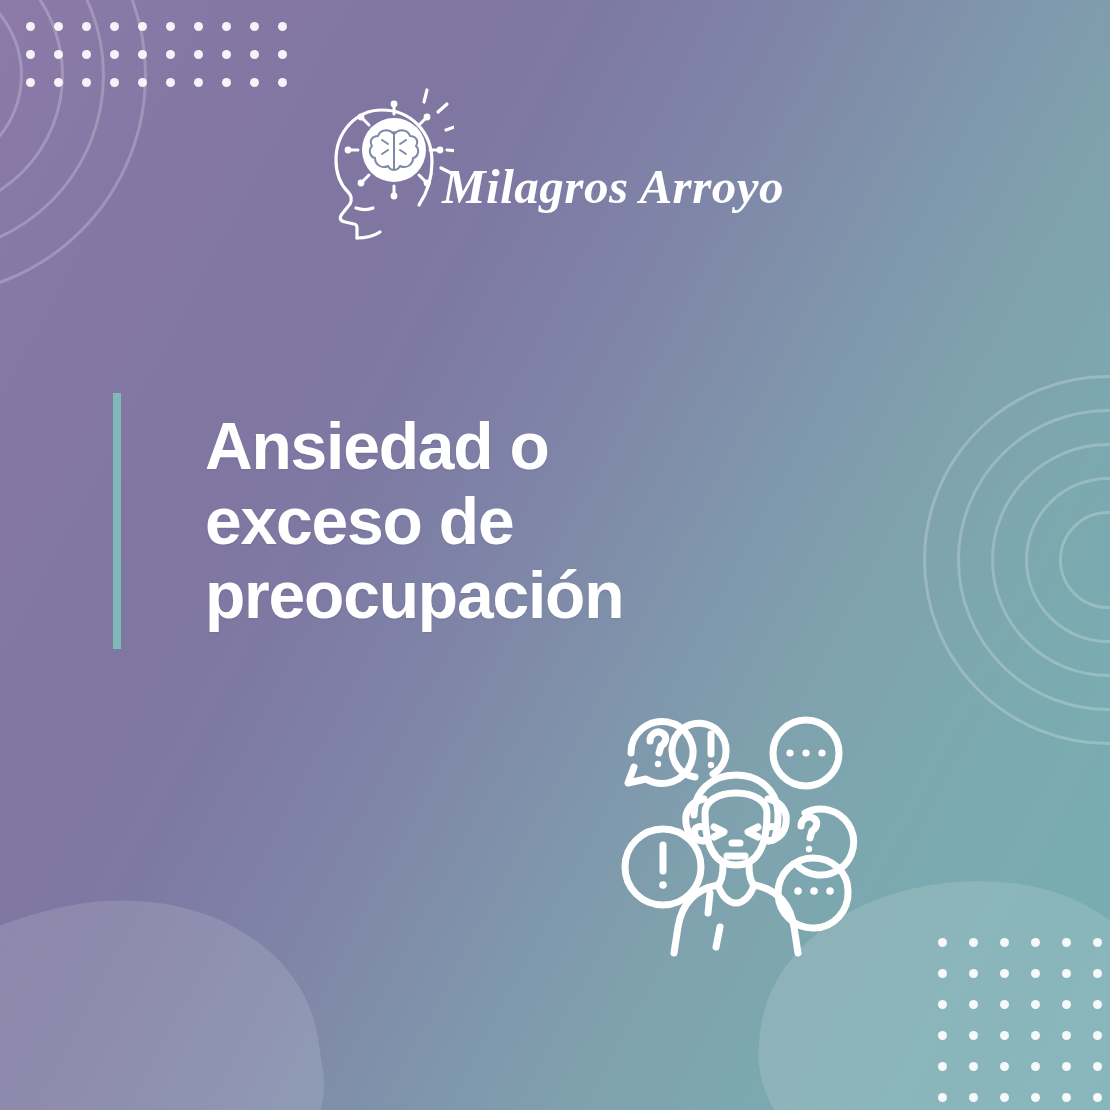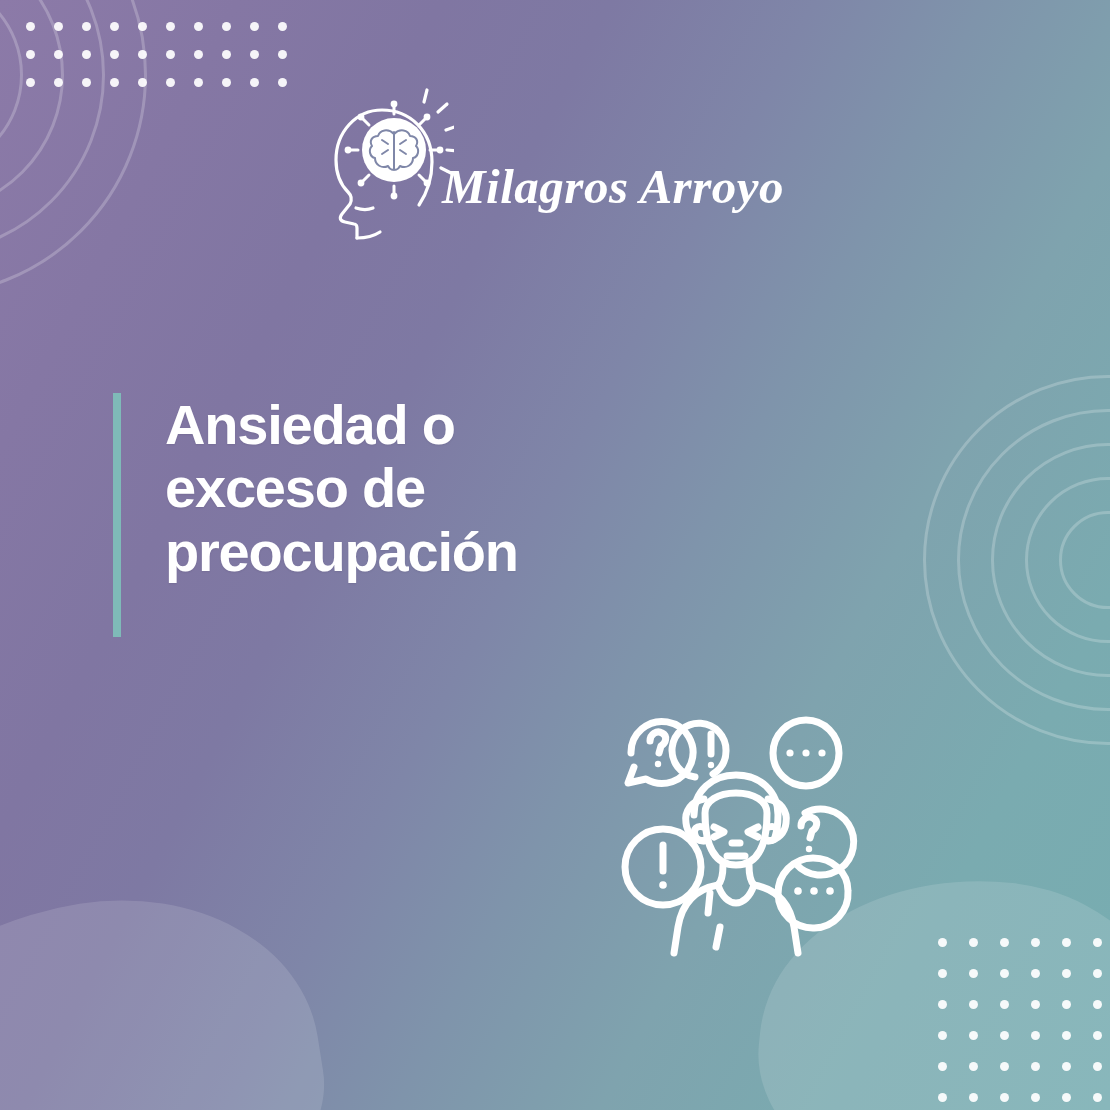--- a/index.html
+++ b/index.html
@@ -149,26 +149,26 @@
     display: flex;
     align-items: stretch;
   }
   .accent-bar {
     width: 8px;
     min-height: 244px;
     background: #7fbab8;
     flex: 0 0 auto;
   }
   .headline {
-    margin: 0;
-    padding-left: 44px;
+    margin: 16px;
+    padding-left: 68px;
     color: #ffffff;
     font-family: "Liberation Sans", sans-serif;
     font-weight: bold;
-    font-size: 56px;
+    font-size: 66px;
     line-height: 1.13;
     letter-spacing: -1.2px;
     white-space: pre-line;
     text-shadow: 0 1px 2px rgba(40,30,60,0.10);
   }
 
   
   .illustration {
     position: absolute;
     left: 608px;

